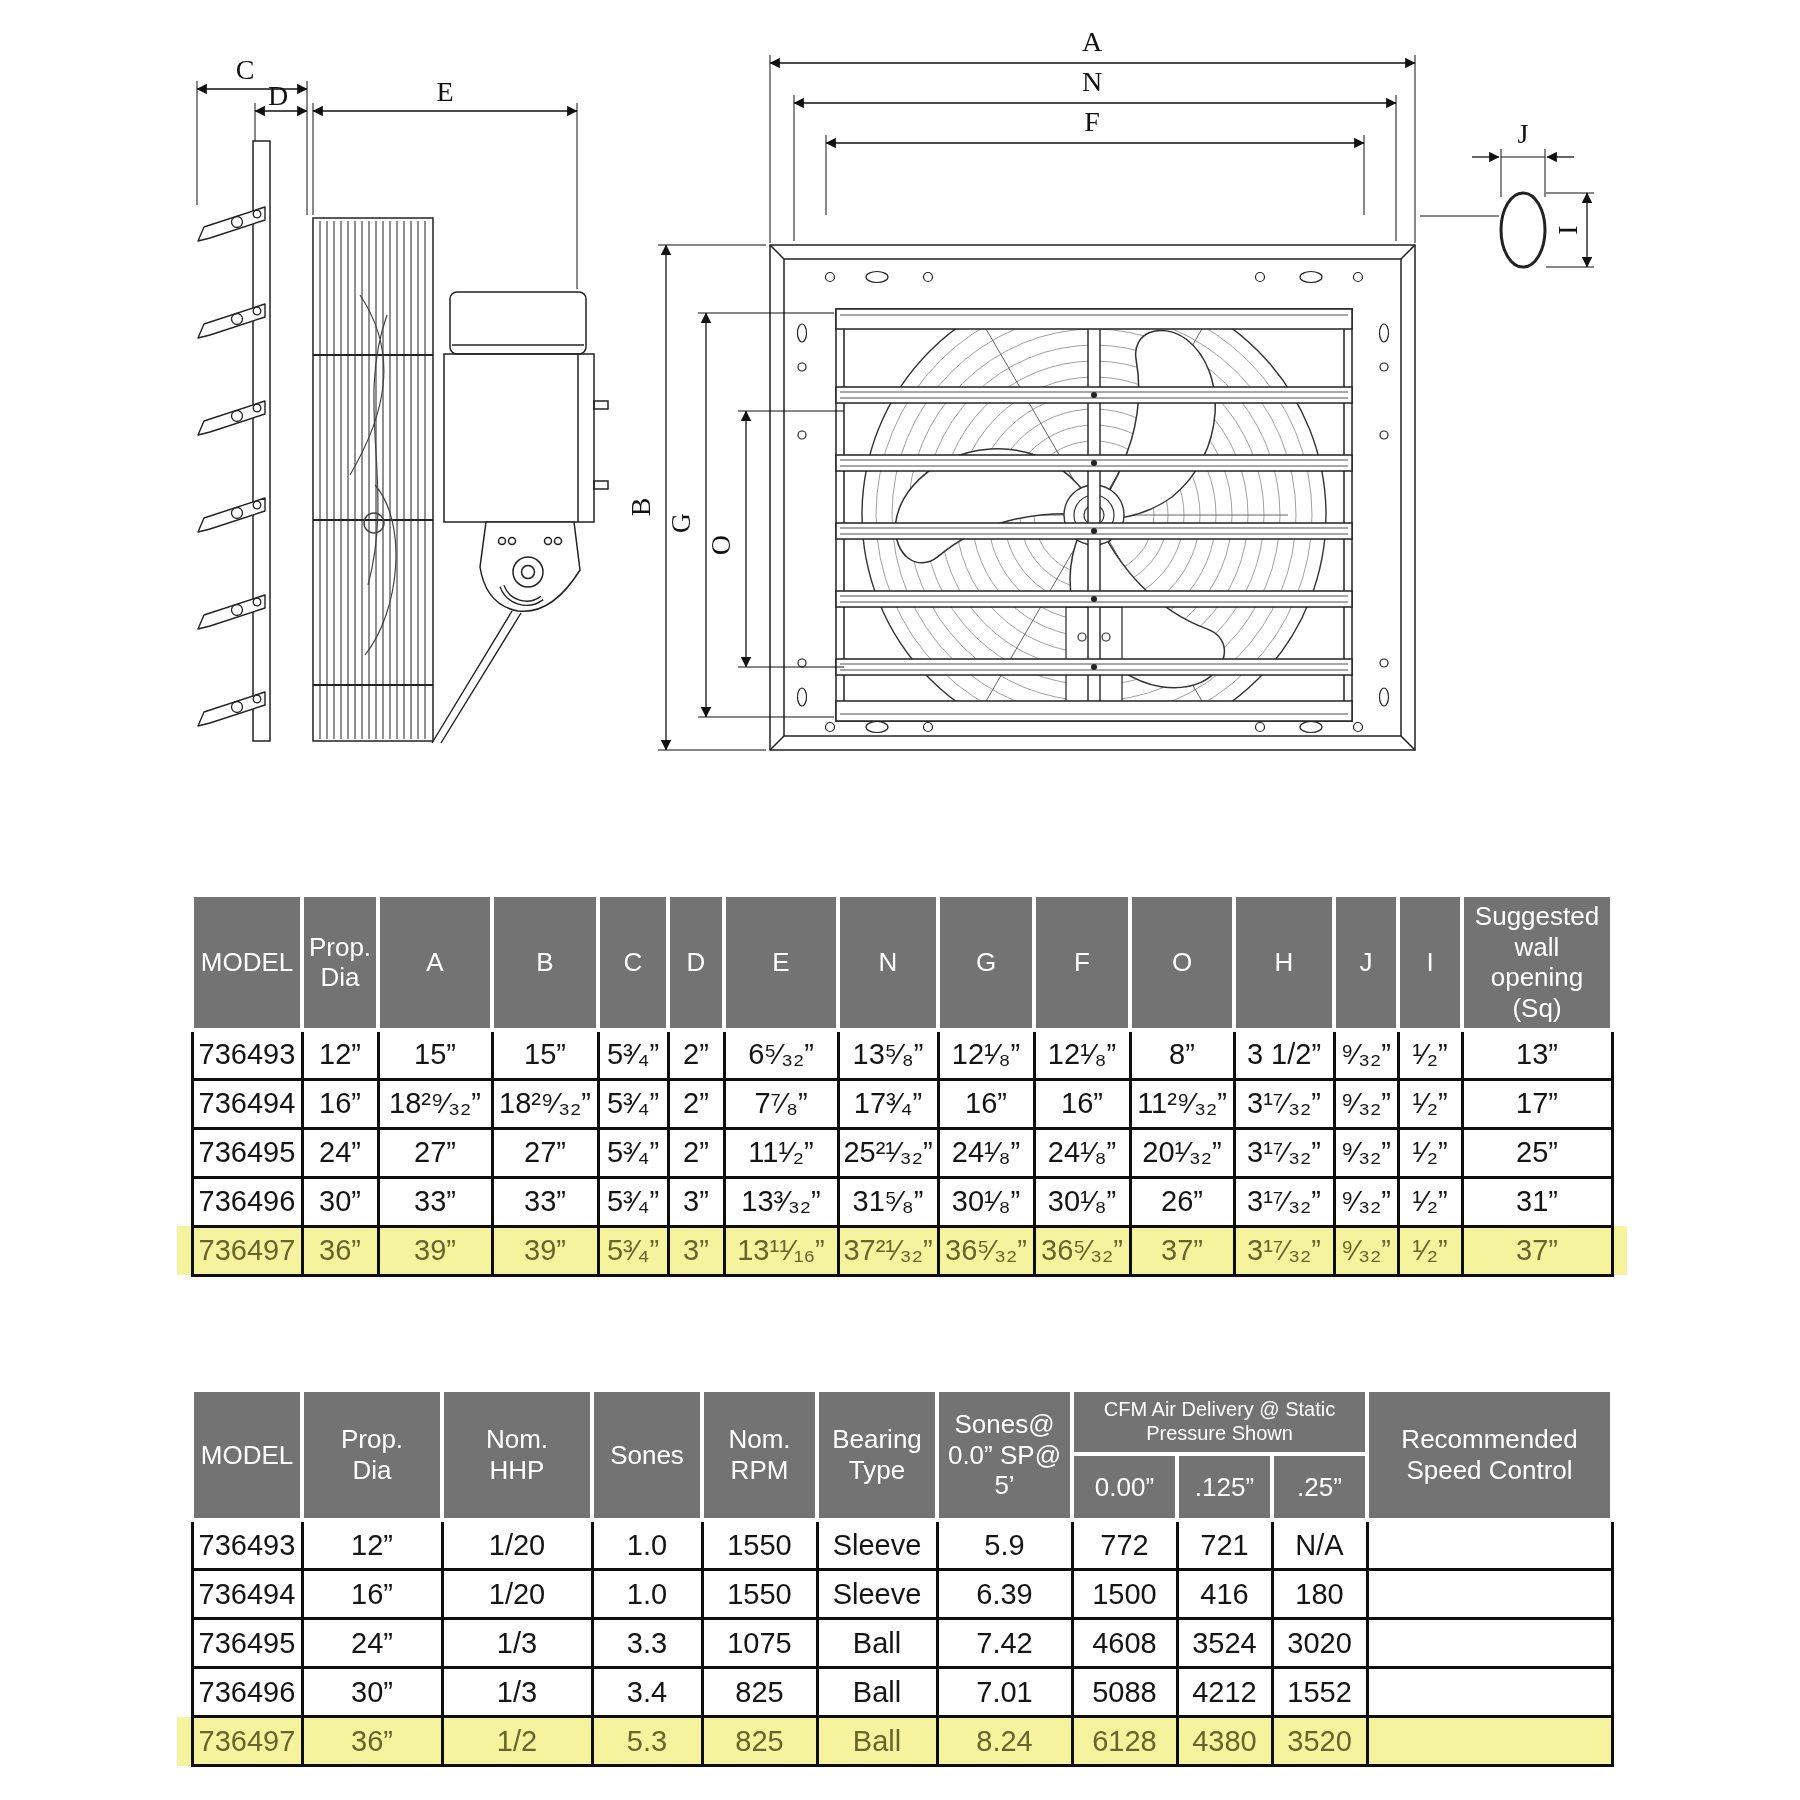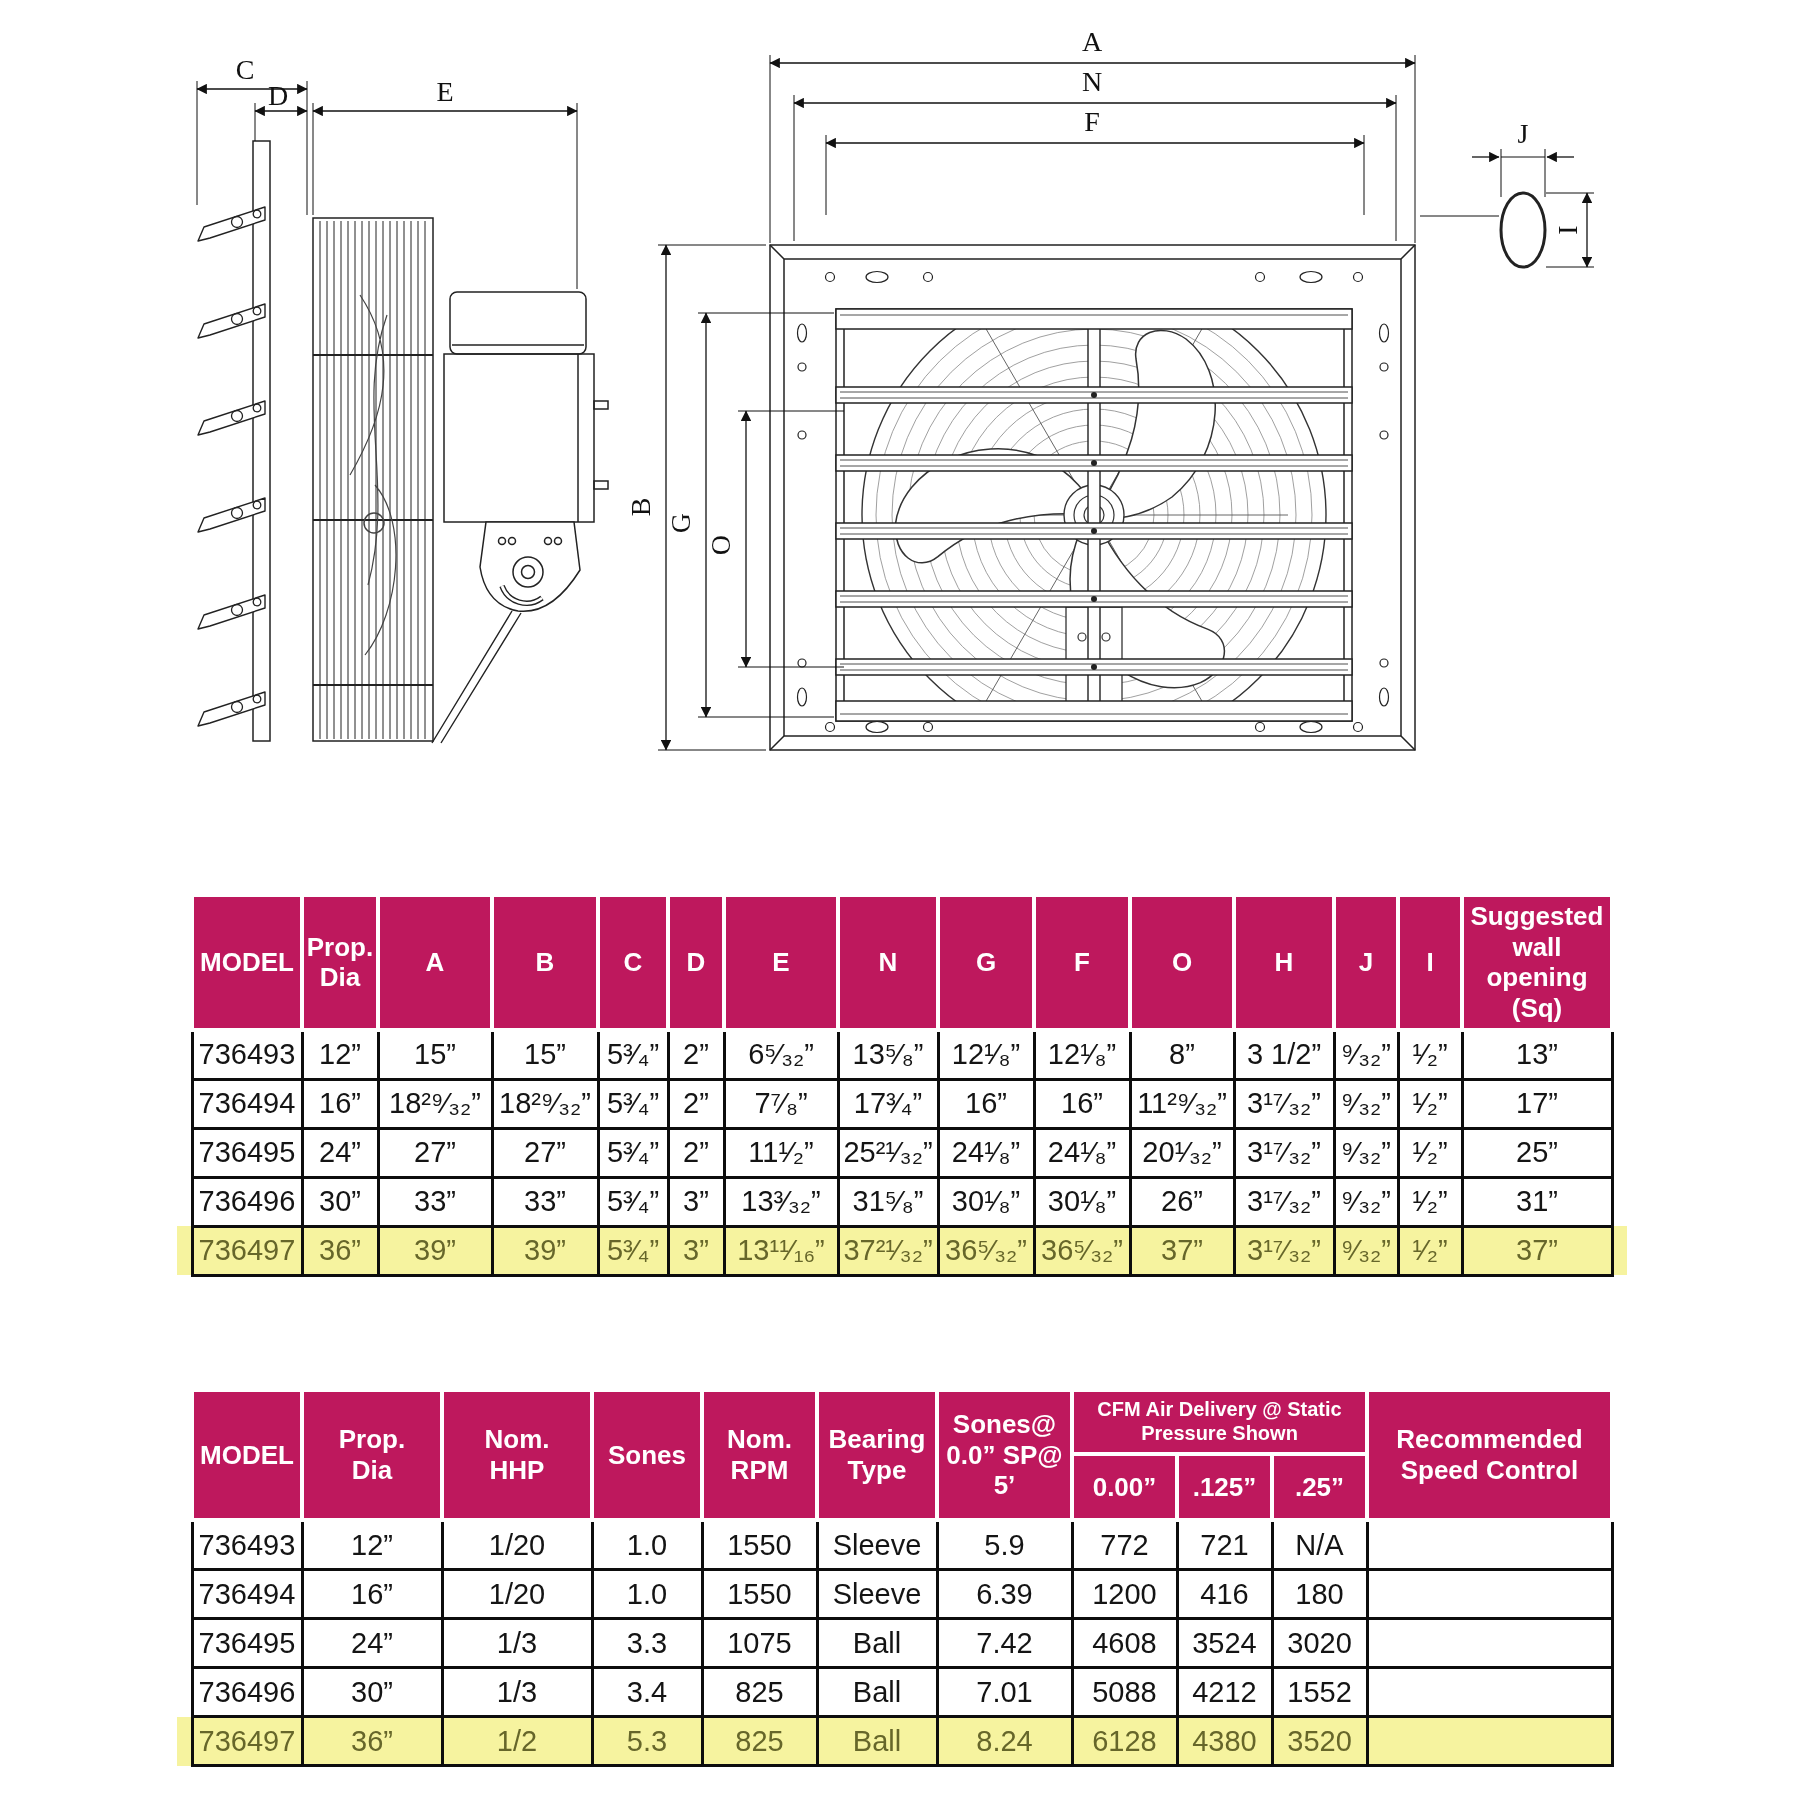--- a/index.html
+++ b/index.html
@@ -8,21 +8,21 @@
   svg.drawing{position:absolute;}
   #side-svg{left:150px;top:55px;}
   #front-svg{left:630px;top:15px;}
   .dimlbl{font-family:"Liberation Serif","DejaVu Serif",serif;font-size:28px;fill:#111;}
   .section-title{position:absolute;font-weight:900;font-size:50px;letter-spacing:-1.5px;color:#0c0c0c;-webkit-text-stroke:1.3px #0c0c0c;}
   #dims-title{left:186px;top:816px;}
   #perf-title{left:186px;top:1310px;}
   table{border-collapse:collapse;table-layout:fixed;position:absolute;left:190px;background:#fff;border:3px solid #0d0d0d;}
   #dims-table{top:893px;width:1420px;}
   #perf-table{top:1388px;width:1420px;}
-  th{background:#be185d;color:#fff;font-weight:700;font-size:26px;line-height:1.18;white-space:pre-line;border:4px solid #fff;padding:4px 2px;vertical-align:middle;text-align:center;}
+  th{background:#737373;color:#fff;font-weight:400;font-size:26px;line-height:1.18;white-space:pre-line;border:4px solid #fff;padding:4px 2px;vertical-align:middle;text-align:center;}
   th.group{font-size:20px;}
   td{border:3px solid #0d0d0d;height:46px;text-align:center;font-size:29px;color:#141414;padding:0 2px;line-height:1;vertical-align:middle;white-space:nowrap;}
   #dims-table thead tr{height:130px;}
   #perf-table thead tr.r1{height:64px;}
   #perf-table thead tr.r2{height:66px;}
   tr.hl td{background:#f6f39f;color:#66662a;}
   tr.hl td:first-child{box-shadow:-15px 0 0 0 #f6f39f;}
   #dims-table tr.hl td:last-child{box-shadow:15px 0 0 0 #f6f39f;}
 </style>
 </head>
@@ -403,21 +403,21 @@
           <td></td>
       </tr>
       <tr>
         <td>736494</td>
           <td>16”</td>
           <td>1/20</td>
           <td>1.0</td>
           <td>1550</td>
           <td>Sleeve</td>
           <td>6.39</td>
-          <td>1200</td>
+          <td>1500</td>
           <td>416</td>
           <td>180</td>
           <td></td>
       </tr>
       <tr>
         <td>736495</td>
           <td>24”</td>
           <td>1/3</td>
           <td>3.3</td>
           <td>1075</td>

